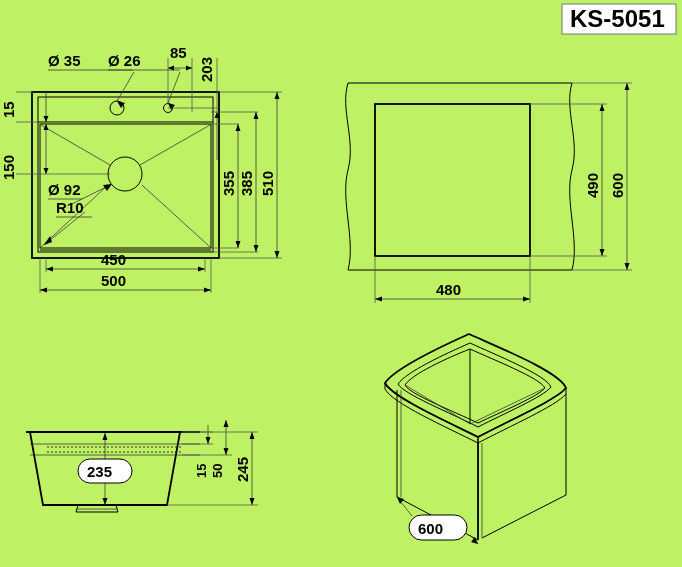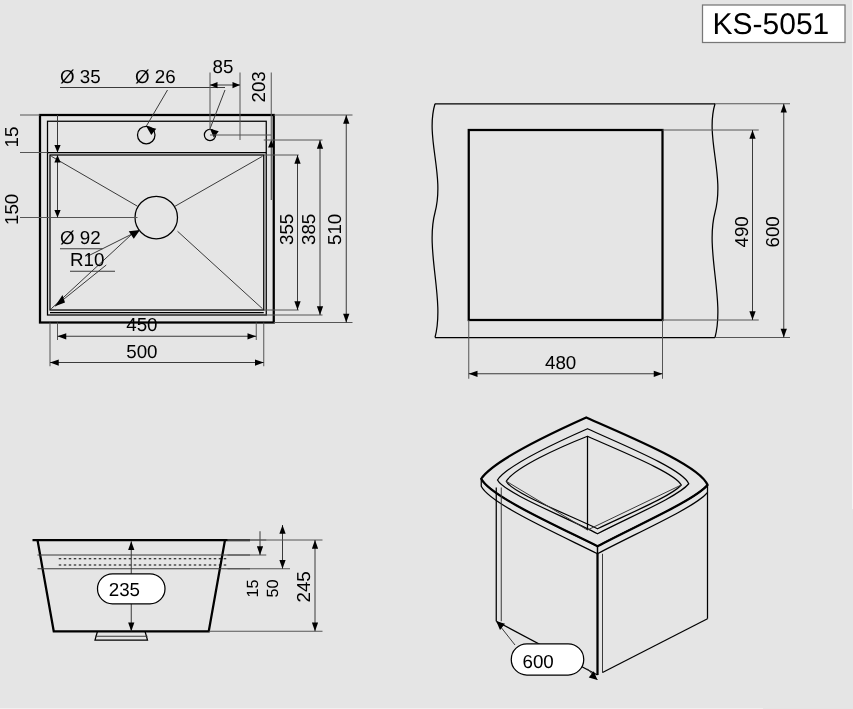--- a/index.html
+++ b/index.html
@@ -7,22 +7,23 @@
     padding: 0;
     background: #ffffff;
   }
   body {
     font-family: "Liberation Sans", sans-serif;
   }
   #sheet {
     position: relative;
     width: 682px;
     height: 567px;
-    background: #e5e5e5;
+    background: #bef264;
     overflow: hidden;
+    font-weight: bold;
   }
   #sheet svg {
     position: absolute;
     left: 0;
     top: 0;
   }
   .dim-text {
     font-family: "Liberation Sans", sans-serif;
     font-size: 15px;
     fill: #000000;

